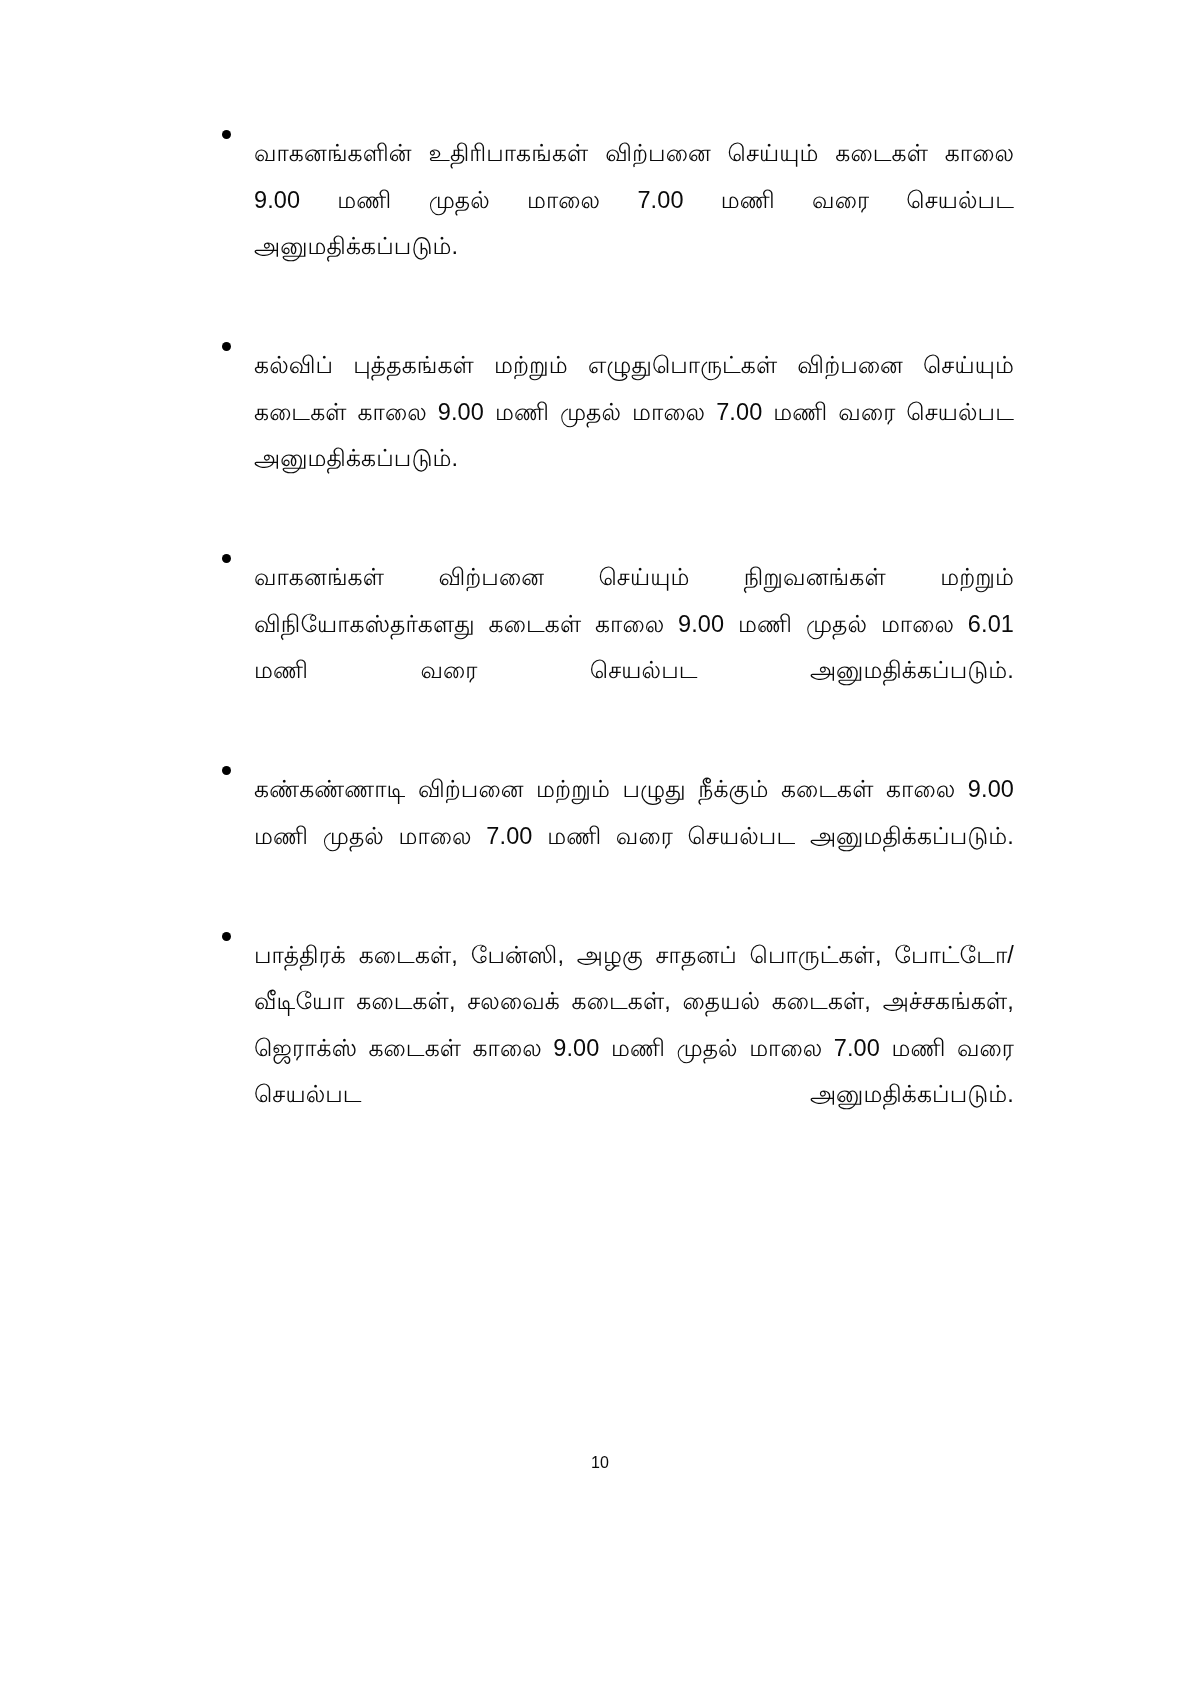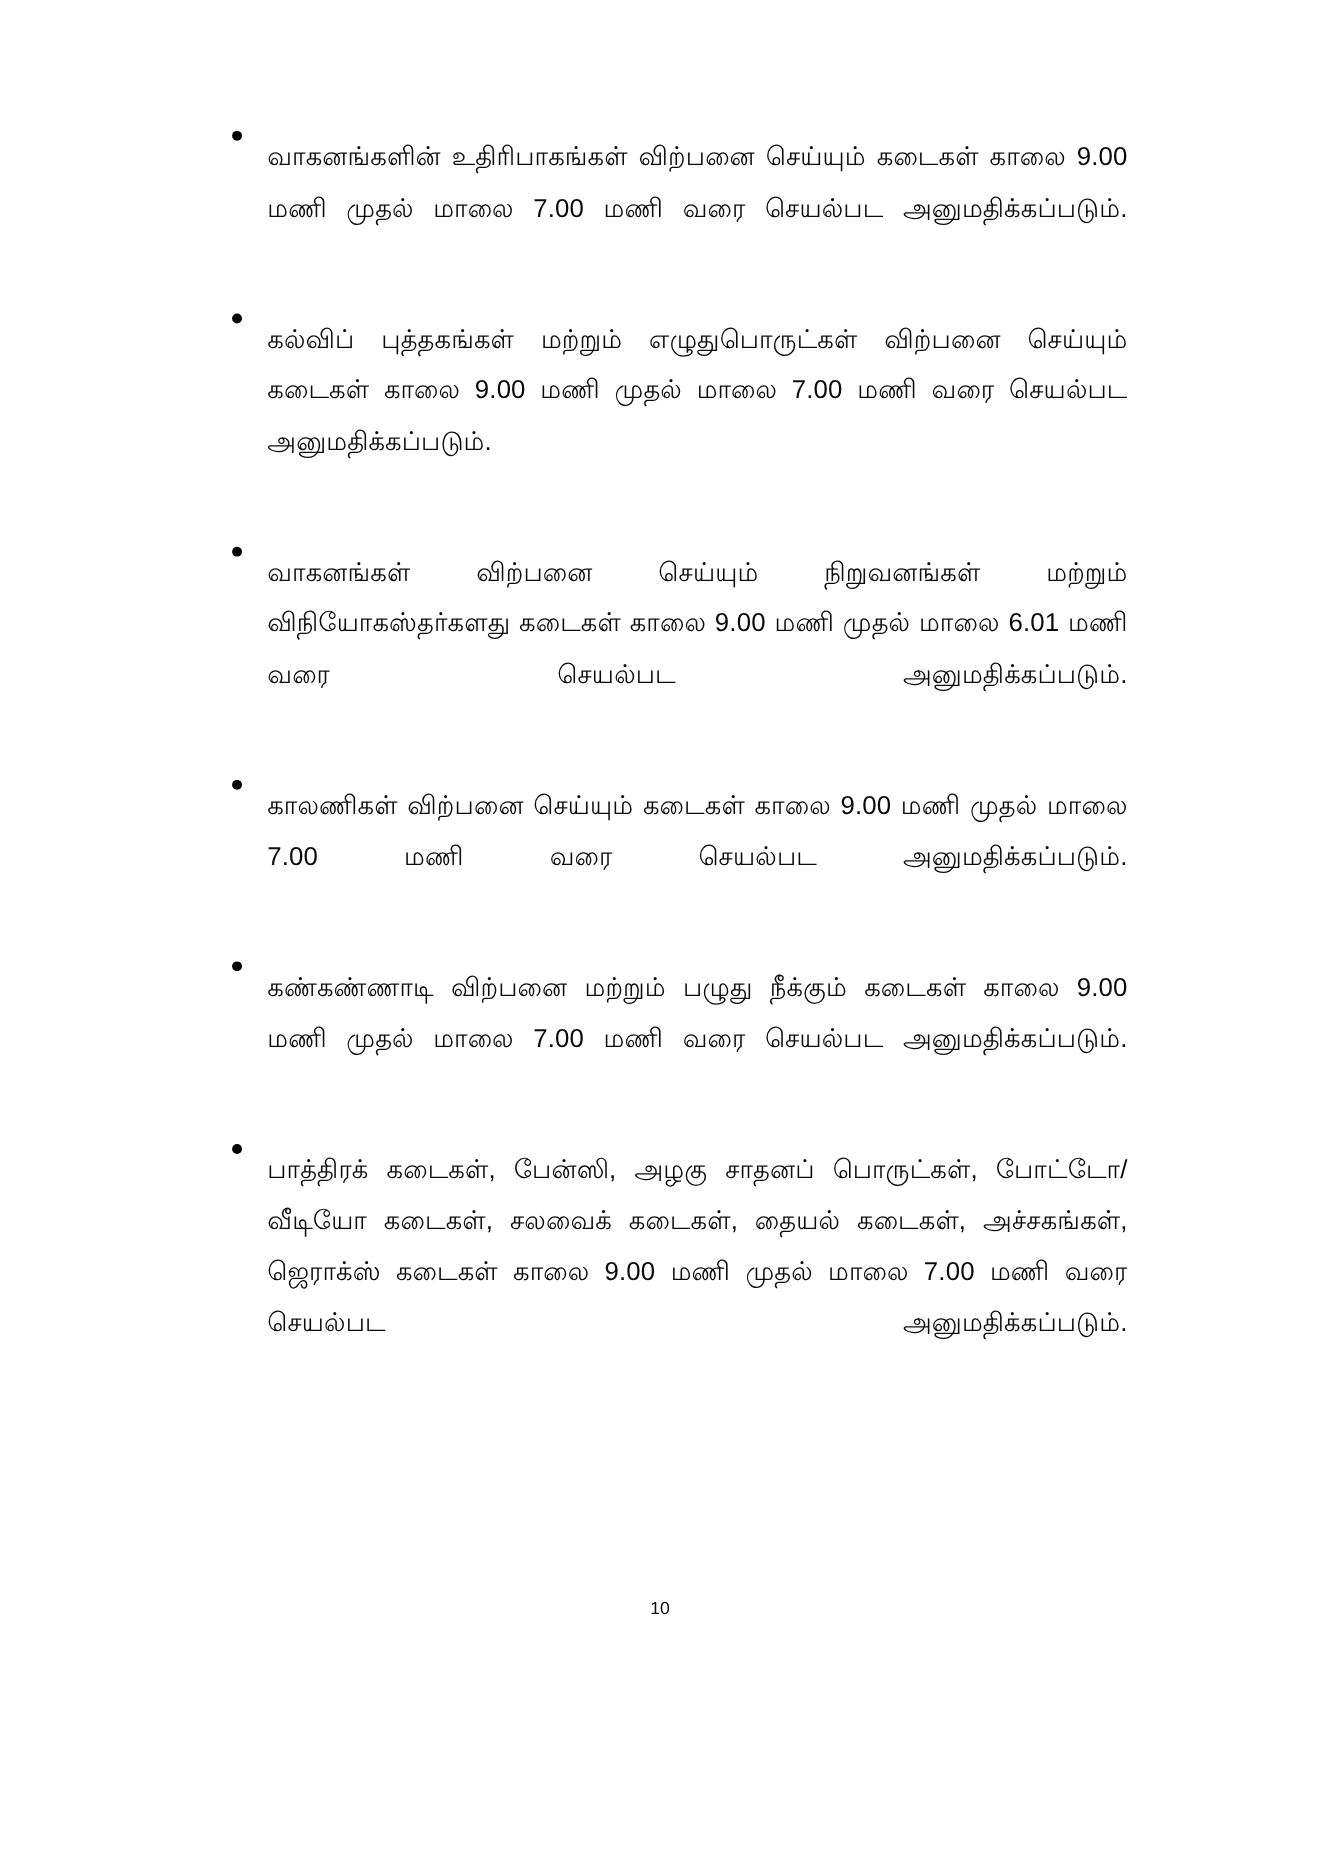--- a/index.html
+++ b/index.html
@@ -22,21 +22,21 @@
     background: #ffffff;
   }
   .content {
     position: absolute;
     left: 196px;
     top: 118px;
     width: 830px;
   }
   ul.bullet-list {
     list-style: none;
-    margin: 1px;
+    margin: 12px;
     padding: 0;
   }
   li.bullet-item {
     position: relative;
     padding-left: 46px;
     margin-bottom: 26px;
   }
   li.bullet-item:last-child {
     margin-bottom: 0;
   }
@@ -96,24 +96,20 @@
         <span class="bullet-marker"></span>
         <span class="bullet-text">கல்விப் புத்தகங்கள் மற்றும் எழுதுபொருட்கள் விற்பனை செய்யும் கடைகள் காலை 9.00 மணி முதல் மாலை 7.00 மணி வரை செயல்பட அனுமதிக்கப்படும்.</span>
       </li>
 
 
       <li class="bullet-item">
         <span class="bullet-marker"></span>
         <span class="bullet-text">வாகனங்கள் விற்பனை செய்யும் நிறுவனங்கள் மற்றும் விநியோகஸ்தர்களது கடைகள் காலை 9.00 மணி முதல் மாலை 6.01 மணி வரை செயல்பட அனுமதிக்கப்படும்.</span>
       </li>
 
-      <li class="bullet-item">
-        <span class="bullet-marker"></span>
-        <span class="bullet-text">காலணிகள் விற்பனை செய்யும் கடைகள் காலை 9.00 மணி முதல் மாலை 7.00 மணி வரை செயல்பட அனுமதிக்கப்படும்.</span>
-      </li>
 
       <li class="bullet-item">
         <span class="bullet-marker"></span>
         <span class="bullet-text">கண்கண்ணாடி விற்பனை மற்றும் பழுது நீக்கும் கடைகள் காலை 9.00 மணி முதல் மாலை 7.00 மணி வரை செயல்பட அனுமதிக்கப்படும்.</span>
       </li>
 
       <li class="bullet-item">
         <span class="bullet-marker"></span>
         <span class="bullet-text">பாத்திரக் கடைகள், பேன்ஸி, அழகு சாதனப் பொருட்கள், போட்டோ/ வீடியோ கடைகள், சலவைக் கடைகள், தையல் கடைகள், அச்சகங்கள், ஜெராக்ஸ் கடைகள் காலை 9.00 மணி முதல் மாலை 7.00 மணி வரை செயல்பட அனுமதிக்கப்படும்.</span>
       </li>

